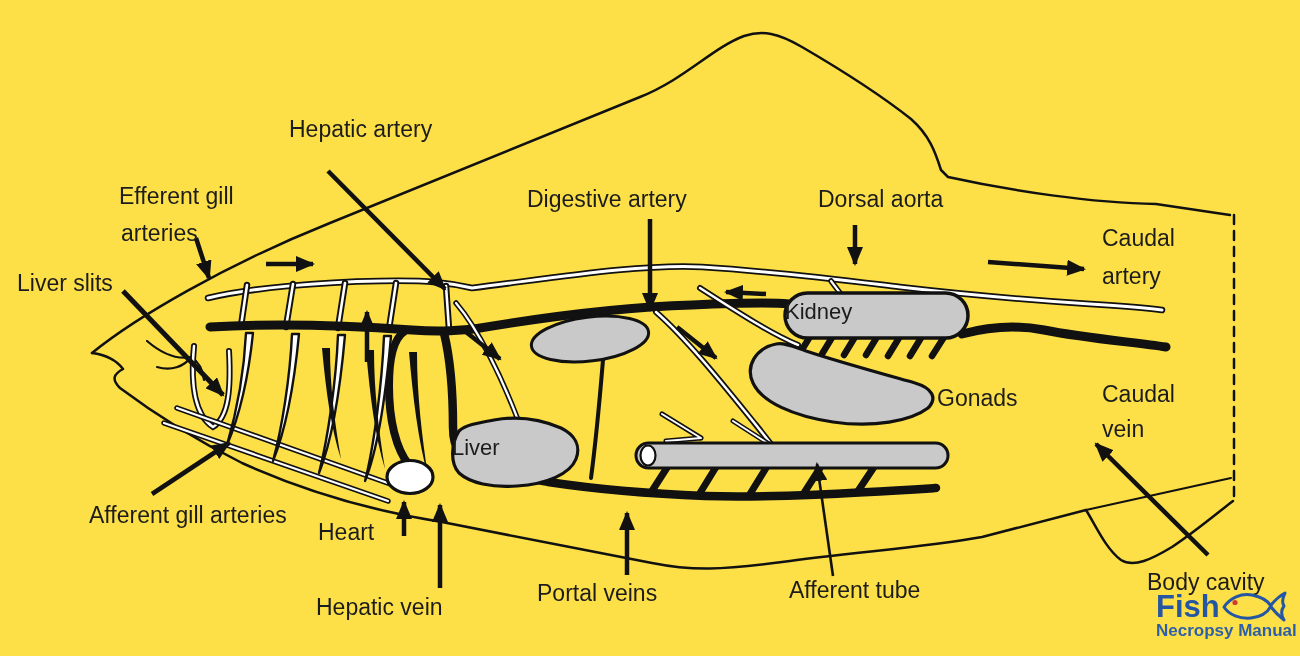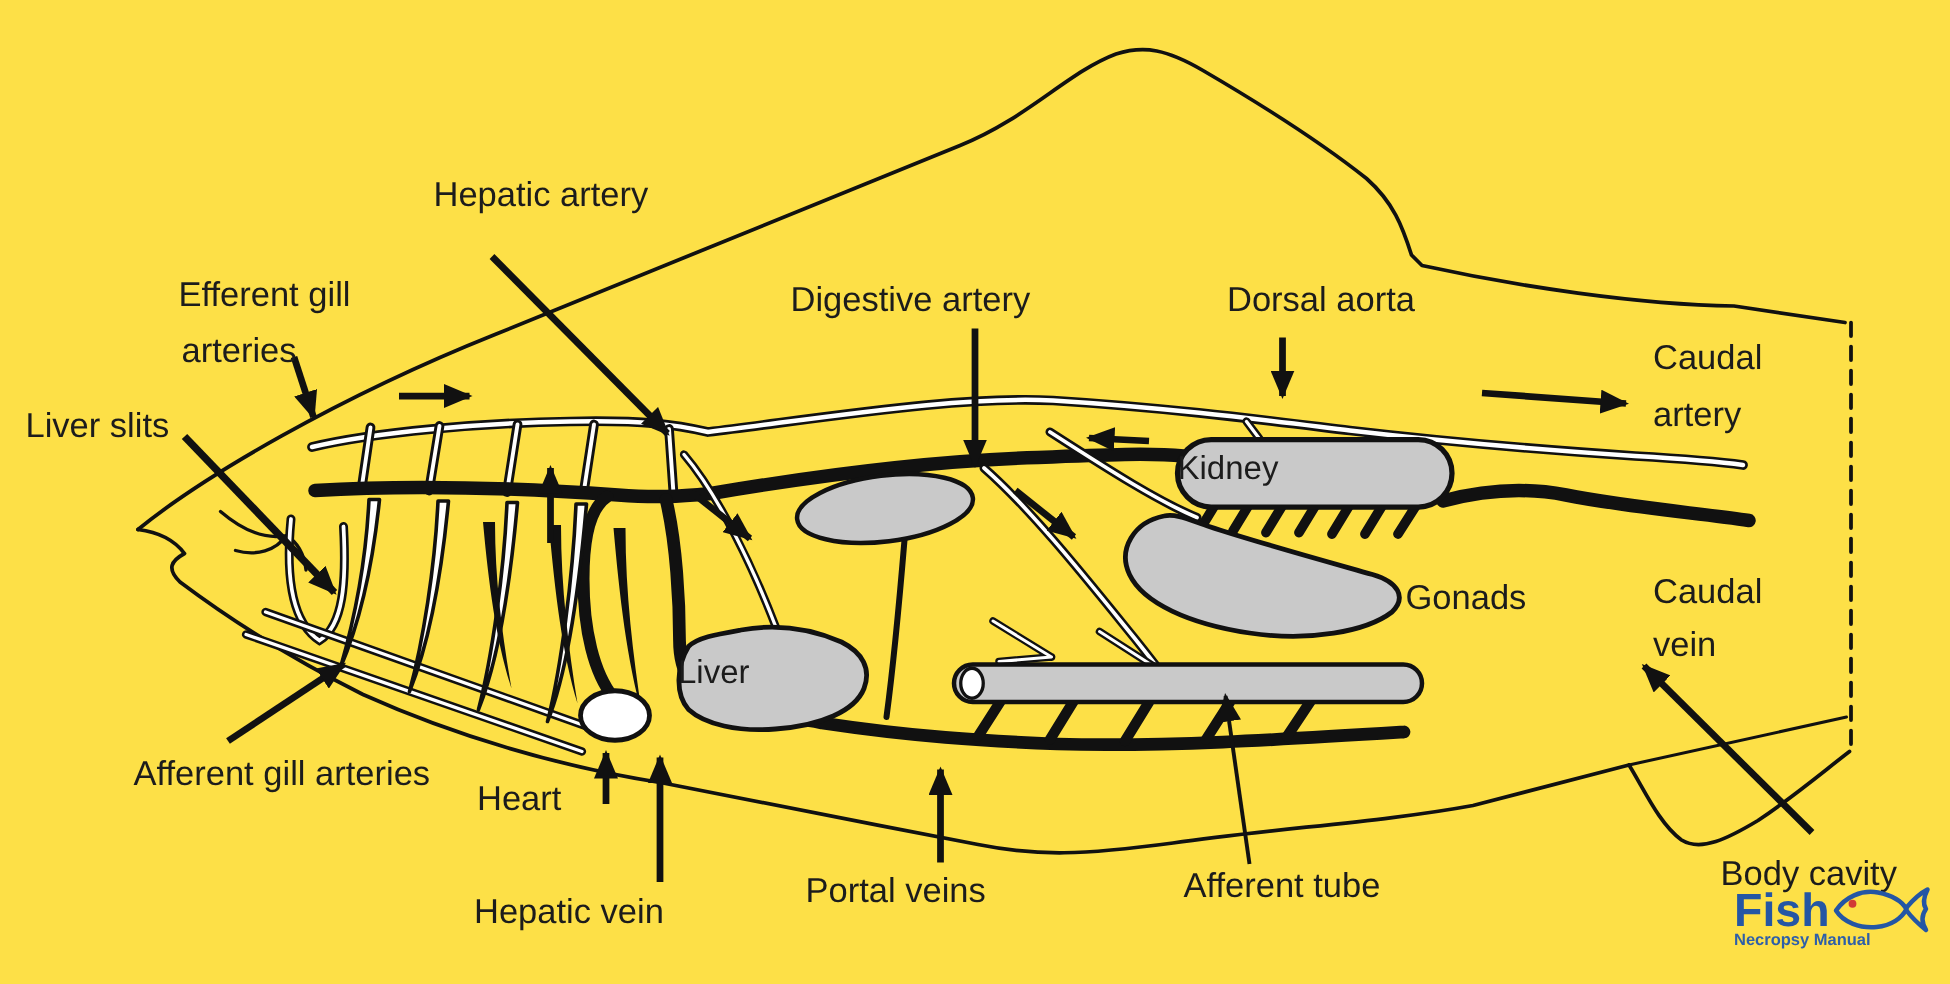--- a/index.html
+++ b/index.html
@@ -4,21 +4,21 @@
 <style>
   html,body{margin:0;padding:0;background:#ffffff;}
   #stage{position:relative;width:1300px;height:656px;background:#fde047;overflow:hidden;
          font-family:"Liberation Sans",sans-serif;}
   #art{position:absolute;left:0;top:0;}
   .lbl{position:absolute;font-size:23px;color:#1c1c1c;line-height:1.05;white-space:nowrap;}
   .ctr{text-align:left;}
   .organ-lbl{font-size:22px;color:#1c1c1c;}
   #logo-title{position:absolute;left:1156px;top:589px;font-size:31px;font-weight:bold;
               color:#2456a4;letter-spacing:0px;}
-  #logo-sub{position:absolute;left:1156px;top:621px;font-size:11px;font-weight:bold;color:#2e5fa9;}
+  #logo-sub{position:absolute;left:1156px;top:621px;font-size:17px;font-weight:bold;color:#2e5fa9;}
   #logo-icon{position:absolute;left:1221px;top:590px;}
 </style>
 </head>
 <body>
 
 <div id="stage">
 
   <svg id="art" width="1300" height="656" viewBox="0 0 1300 656">
     <defs>
       <marker id="ah" markerUnits="userSpaceOnUse" markerWidth="20" markerHeight="16" refX="17" refY="8" orient="auto">

